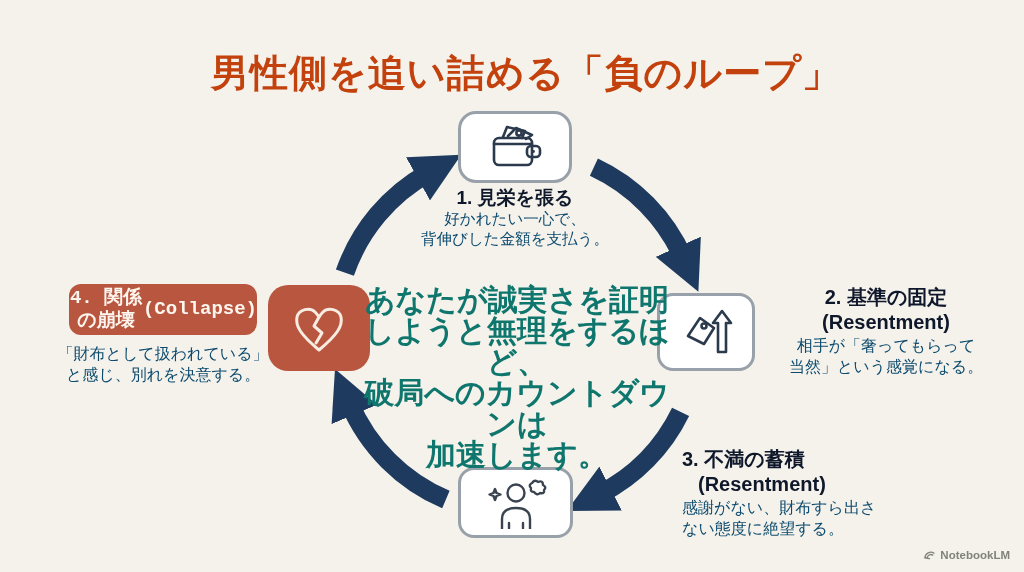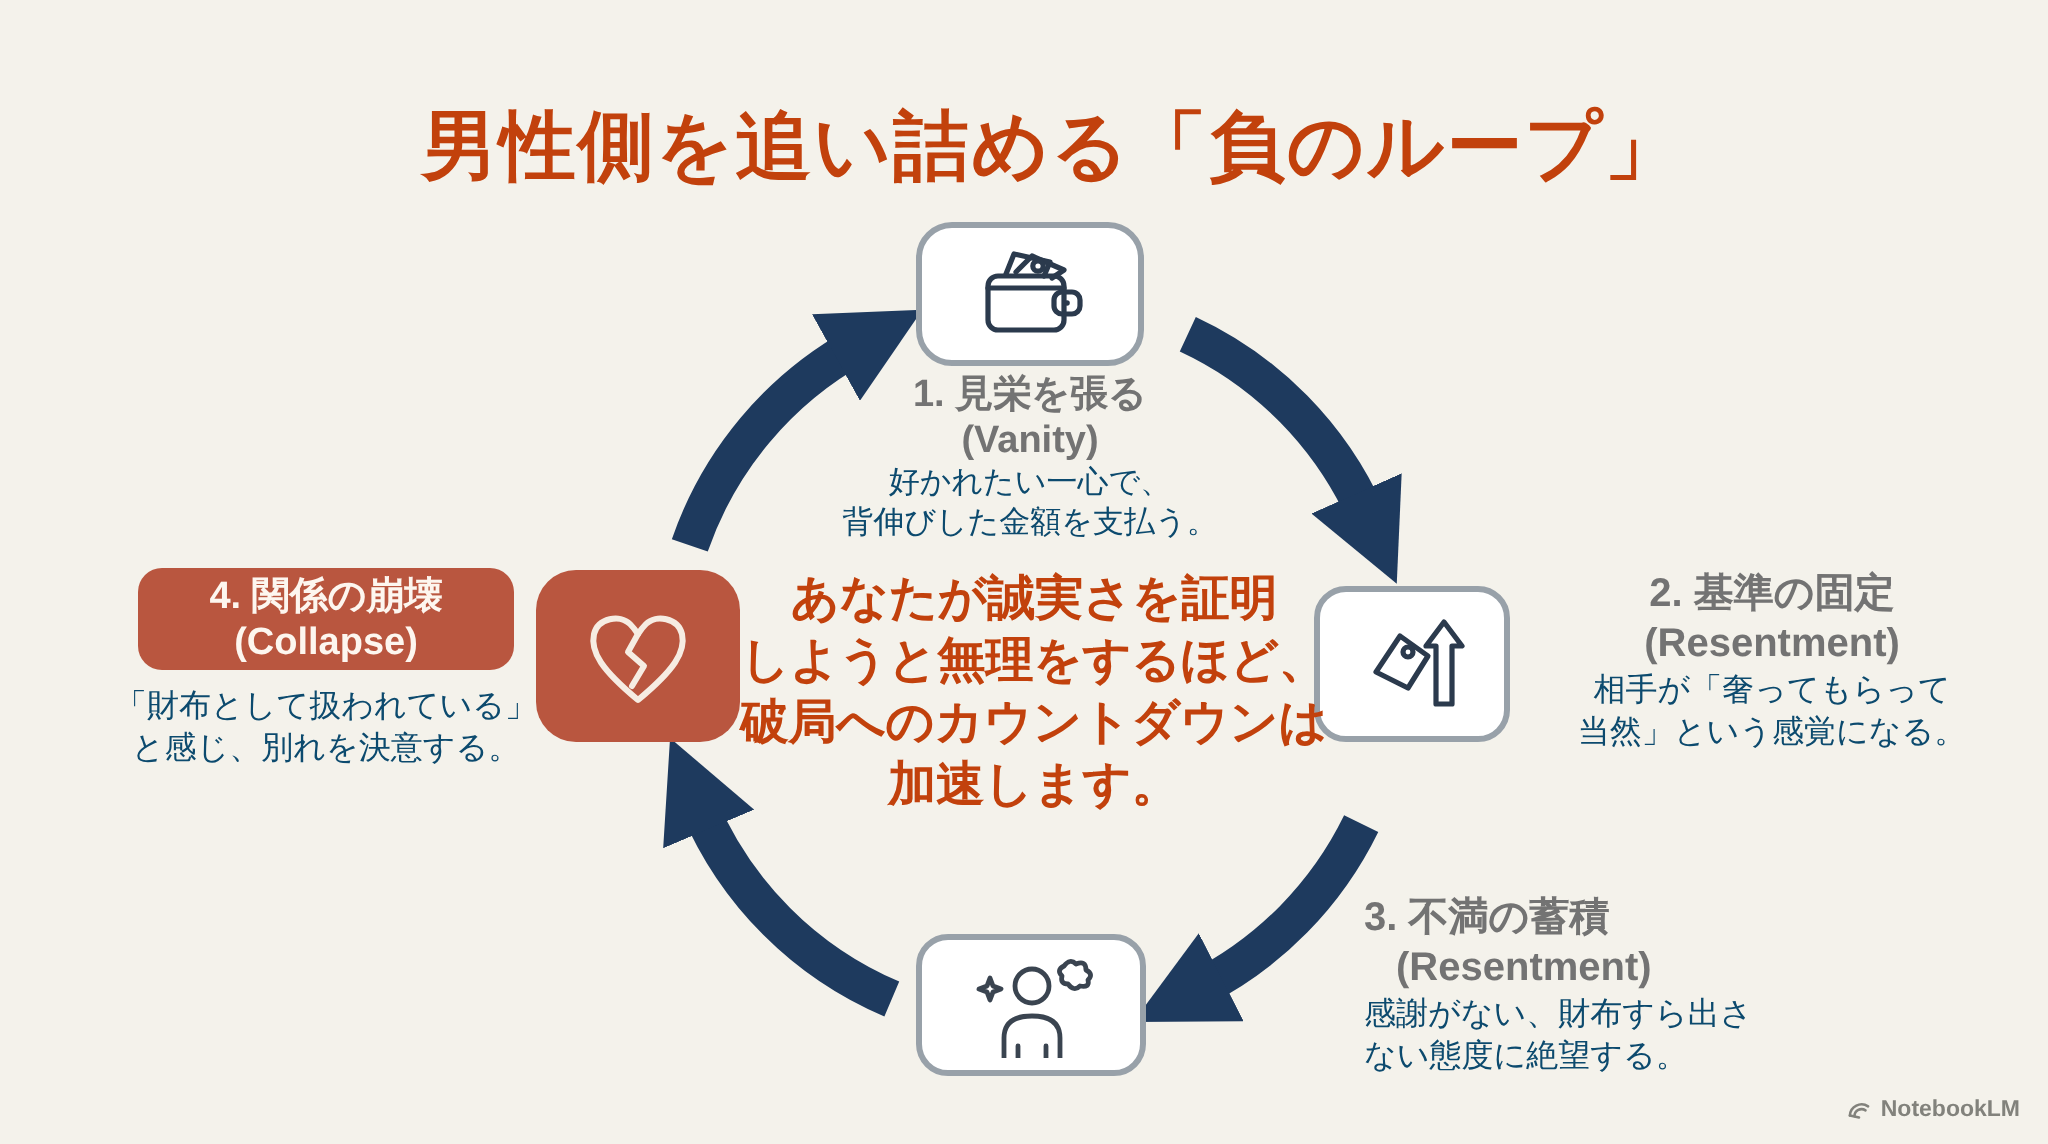--- a/index.html
+++ b/index.html
@@ -15,40 +15,40 @@
     color:#c2410c;
   }
   svg.cycle{position:absolute;left:0;top:0;}
   .icon-box{
     position:absolute;display:flex;align-items:center;justify-content:center;
     background:#ffffff;border:3px solid #98a1a9;border-radius:18px;
     box-sizing:border-box;
   }
   .icon-box.red{background:#b9563f;border:none;border-radius:20px;}
   .stage{position:absolute;}
-  .stage .h{font-weight:bold;font-size:20px;color:#737373;line-height:25px;}
+  .stage .h{font-weight:bold;font-size:20px;color:#0f172a;line-height:25px;}
   .stage .d{font-size:16px;color:#0c4a6e;line-height:21px;}
   .stage.s1{left:395px;top:186px;width:240px;text-align:center;}
   .stage.s1 .h{font-size:19px;line-height:23px;}
   .stage.s1 .d{font-size:15.5px;line-height:20px;}
   .stage.s2{left:756px;top:285px;width:222px;text-align:center;padding-left:19px;}
   .stage.s2 .d:first-of-type{margin-top:8px;}
   .stage.s3{left:682px;top:447px;width:300px;text-align:left;}
   .stage.s3 .h.indent{padding-left:16px;}
   .stage.s3 .d:first-of-type{margin-top:7px;}
   .stage.s4-body{left:52px;top:343px;width:222px;text-align:center;}
   .red-label{
     position:absolute;left:69px;top:284px;width:188px;height:51px;
     background:#b9563f;border-radius:12px;
-    display:flex;flex-direction:column;align-items:center;justify-content:center;
-    color:#fdf6ef;font-weight:bold;font-size:19px;line-height:23px;text-align:center;
+    display:flex;flex-direction:row;align-items:center;justify-content:center;
+    color:#fdf6ef;font-weight:bold;font-size:19px;line-height:23px;text-align:center;font-family:Liberation Mono, monospace;
   }
   .center-msg{
     position:absolute;left:357px;top:284px;width:320px;
-    text-align:center;font-weight:bold;font-size:24px;line-height:31px;color:#c2410c;
+    text-align:center;font-weight:bold;font-size:30px;line-height:31px;color:#0f766e;
   }
   .footer{
     position:absolute;right:14px;bottom:11px;
     display:flex;align-items:flex-end;gap:4px;
     color:#82827c;font-size:11.5px;font-weight:bold;
   }
 </style>
 </head>
 <body>
 
@@ -74,21 +74,20 @@
       <path d="M22,14 L30,6 L46,13 L40,17"></path>
       <circle cx="33" cy="11" r="2.6"></circle>
       <rect x="8" y="16" width="38" height="27" rx="5"></rect>
       <path d="M8,22 H46"></path>
       <rect x="41" y="24" width="13" height="11" rx="4"></rect>
       <circle cx="47.5" cy="29.5" r="1.4" fill="#2b3a4d" stroke="none"></circle>
     </svg>
   </div>
   <div class="stage s1">
     <div class="h">1. 見栄を張る</div>
-    <div class="h">(Vanity)</div>
     <div class="d">好かれたい一心で、</div>
     <div class="d">背伸びした金額を支払う。</div>
   </div>
 
   <div class="icon-box" style="left:657px;top:293px;width:98px;height:78px;border-radius:16px;">
     <svg width="56" height="52" viewBox="0 0 56 52" fill="none" stroke="#2b3a4d" stroke-width="2.6" stroke-linejoin="round" stroke-linecap="round">
       <path d="M22,12 L36,22 L26,38 L10,30 Z"></path>
       <circle cx="26" cy="20" r="2.5"></circle>
       <path d="M44,5 L53,17 L48,17 L48,46 L40,46 L40,17 L35,17 Z"></path>
     </svg>

